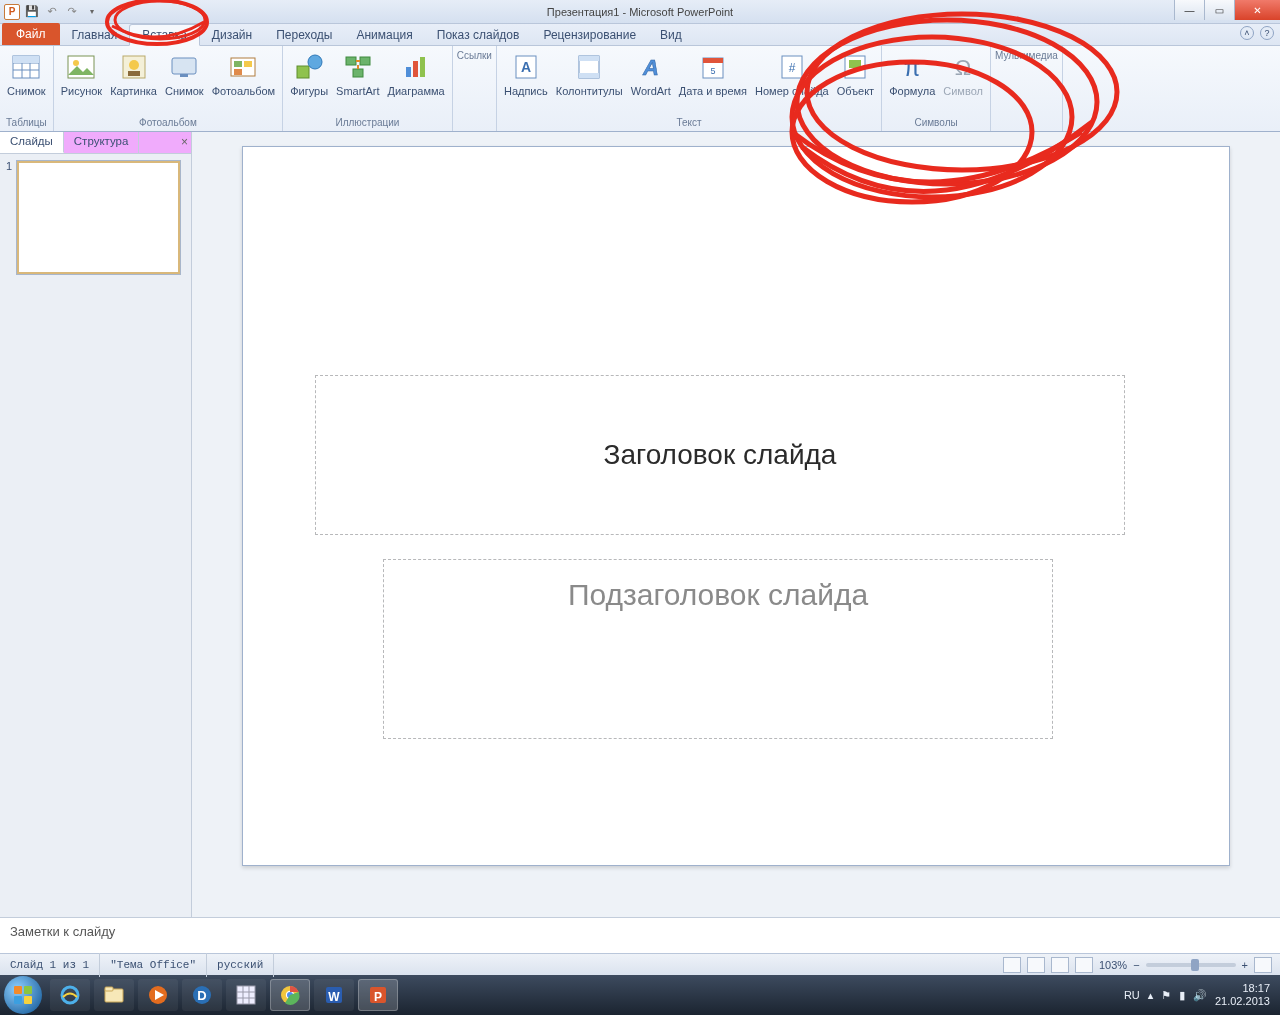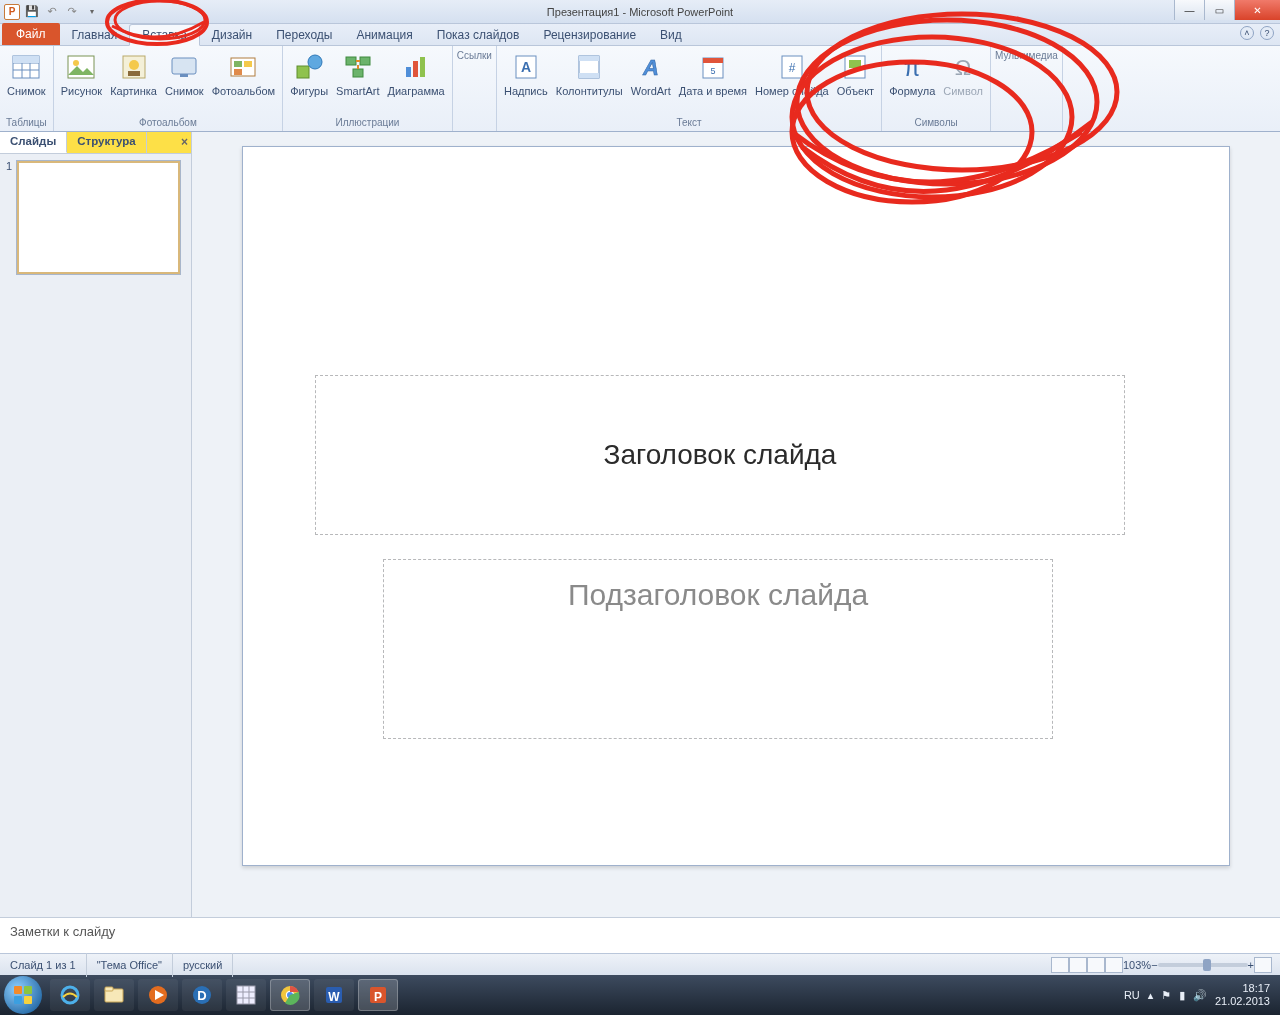--- a/index.html
+++ b/index.html
@@ -28,21 +28,21 @@
 .rgroup { display: flex; flex-direction: column; justify-content: space-between; border-right: 1px solid #c6d2e4; padding: 2px 4px 0; }
 .rgroup .items { display: flex; gap: 2px; flex: 1; align-items: flex-start; }
 .rbtn { display: flex; flex-direction: column; align-items: center; justify-content: flex-start; padding: 2px 2px; min-width: 40px; font-size: 11px; color: #3b5072; text-align: center; line-height: 1.1; cursor: default; border: 1px solid transparent; border-radius: 3px; }
 .rbtn.disabled { color: #9ca7b6; }
 .rbtn .ico { width: 32px; height: 32px; margin-bottom: 2px; display: flex; align-items: center; justify-content: center; }
 .rgroup .label { font-size: 10px; color: #6a7b96; text-align: center; padding: 2px 0 3px; }
 
 
 .workarea { display: flex; height: 785px; }
 .sidepanel { width: 192px; background: #ebeff5; border-right: 1px solid #c3cddb; display: flex; flex-direction: column; }
-.side-tabs { display: flex; height: 22px; font-size: 11.5px; background: #fde047; border-bottom: 1px solid #c3cddb; font-weight: bold; }
+.side-tabs { display: flex; height: 22px; font-size: 11.5px; background: #f0abfc; border-bottom: 1px solid #c3cddb; }
 .side-tab { padding: 3px 10px; border-right: 1px solid #c3cddb; color: #3b5072; }
 .side-tab.active { background: #fff; border-bottom: 1px solid #fff; }
 .side-tab.close { margin-left: auto; border: none; font-size: 12px; color: #666; width: 18px; text-align: center; }
 .thumb-area { padding: 6px; }
 .thumb { display: flex; gap: 4px; }
 .thumb .num { font-size: 11px; color: #3b5072; }
 .thumb .mini { width: 165px; height: 115px; background: #fff; border: 1px solid #a8b6cb; box-shadow: 0 0 0 2px #d9b87a inset; }
 
 .canvas-area { flex: 1; background: #eef2f7; display: flex; justify-content: center; padding: 14px 18px 10px; position: relative; }
 .slide { width: 988px; height: 720px; background: #fff; border: 1px solid #9fb1cc; box-shadow: 0 2px 4px rgba(0,0,0,0.15); position: relative; }
@@ -51,22 +51,22 @@
 .ph-sub { left: 140px; top: 412px; width: 670px; height: 180px; font-size: 30px; color: #8a8a8a; align-items: flex-start; padding-top: 18px; }
 
 
 .annot { position: absolute; pointer-events: none; }
 
 
 .notes { height: 36px; border-top: 1px solid #c3cddb; background: #fff; padding: 6px 10px; font-size: 13px; color: #555; }
 
 
 .statusbar { height: 22px; background: linear-gradient(#eef2f8,#dbe3ef); border-top: 1px solid #b9c6da; display: flex; align-items: center; font-size: 11px; color: #3b5072; }
-.statusbar .sitem { padding: 12px 10px; border-right: 1px solid #c3cddb; height: 100%; display: flex; align-items: center; }
-.statusbar .right { margin-left: auto; display: flex; align-items: center; padding-right: 8px; }
+.statusbar .sitem { padding: 12px 10px; border-right: 1px solid #c3cddb; height: 100%; display: flex; align-items: center; font-family: Liberation Mono, monospace; }
+.statusbar .right { margin-left: auto; display: flex; align-items: center; gap: 6px; padding-right: 8px; }
 .view-btn { width: 18px; height: 16px; border: 1px solid #a9b8ce; background: #f7f9fc; }
 .zoom-slider { width: 90px; height: 4px; background: #c3cddb; position: relative; border-radius: 2px; }
 .zoom-slider .handle { position: absolute; left: 50%; top: -4px; width: 8px; height: 12px; background: #8fa4c4; border-radius: 2px; }
 
 
 .taskbar { height: 40px; background: linear-gradient(#3d4b5f,#1b2430); display: flex; align-items: center; padding: 0 4px; }
 .start { width: 38px; height: 38px; border-radius: 50%; background: radial-gradient(circle at 35% 35%, #8fd0ff, #0a4f8f); margin-right: 6px; display:flex;align-items:center;justify-content:center; }
 .task-icon { width: 40px; height: 32px; margin: 0 2px; border-radius: 3px; display: flex; align-items: center; justify-content: center; background: rgba(255,255,255,0.06); }
 .task-icon.active { background: rgba(255,255,255,0.18); box-shadow: inset 0 0 0 1px rgba(255,255,255,0.25); }
 .tray { margin-left: auto; display: flex; align-items: center; gap: 8px; color: #e8eef7; font-size: 11px; padding-right: 6px; }

